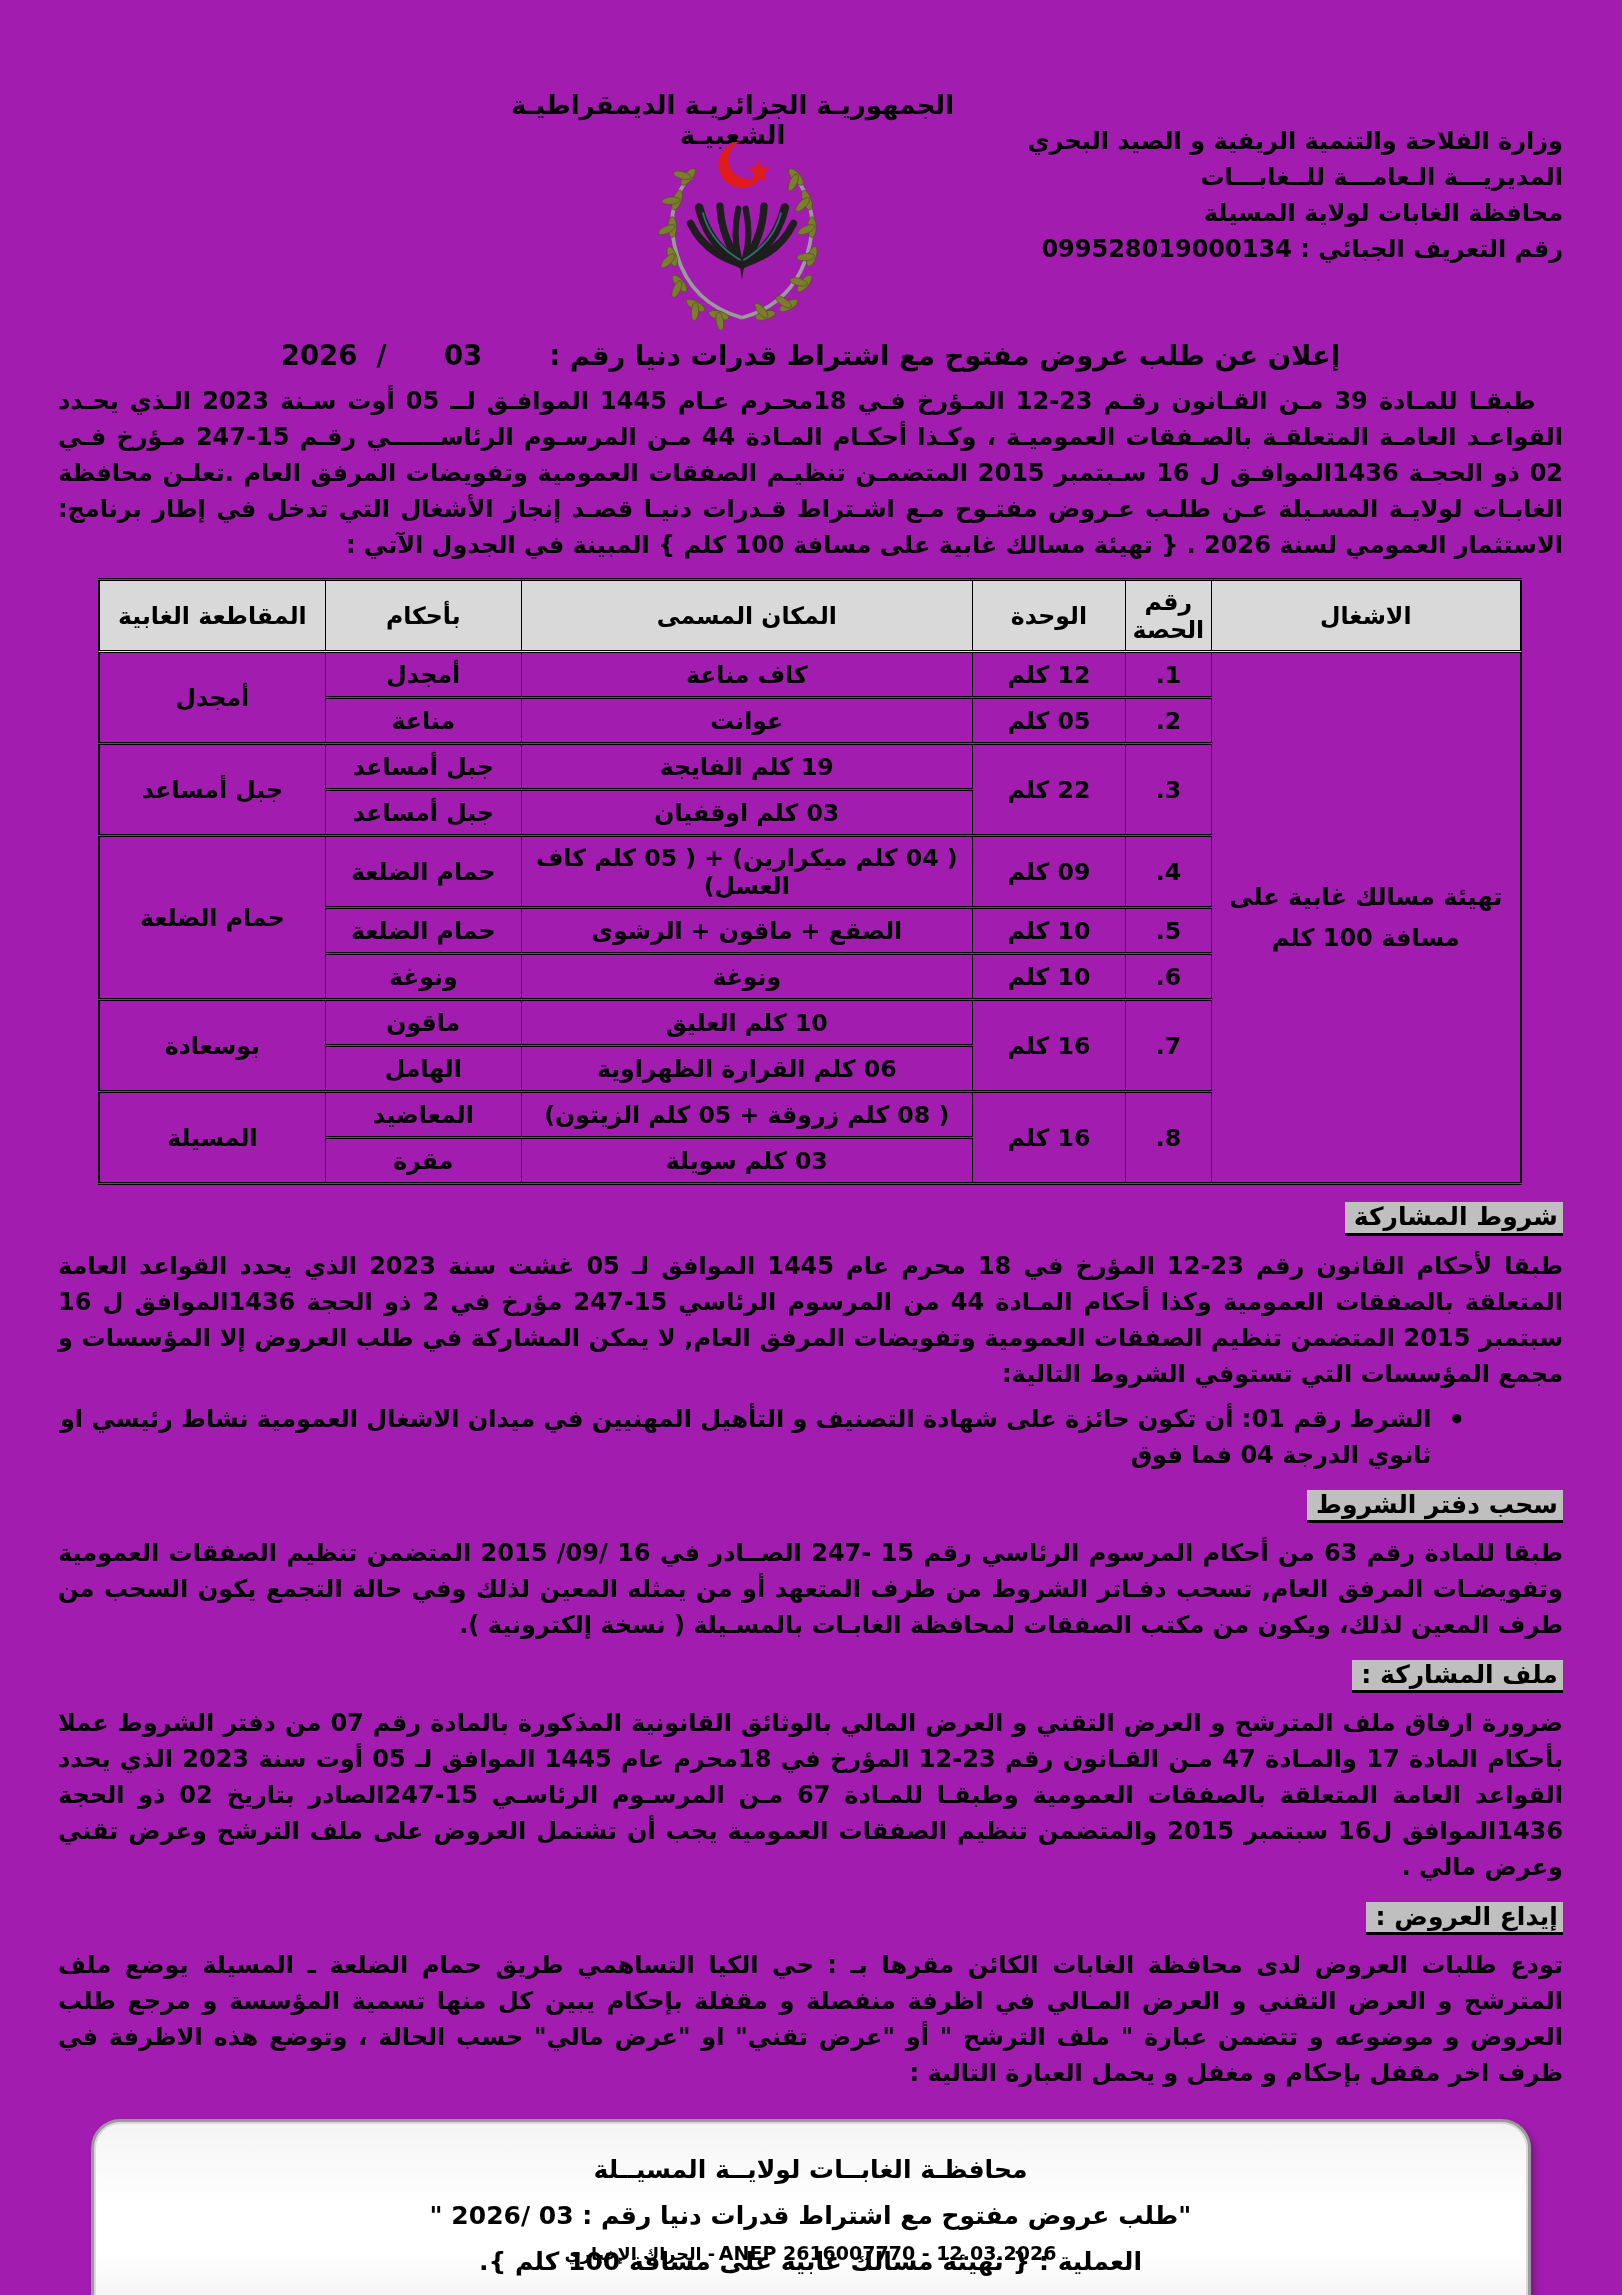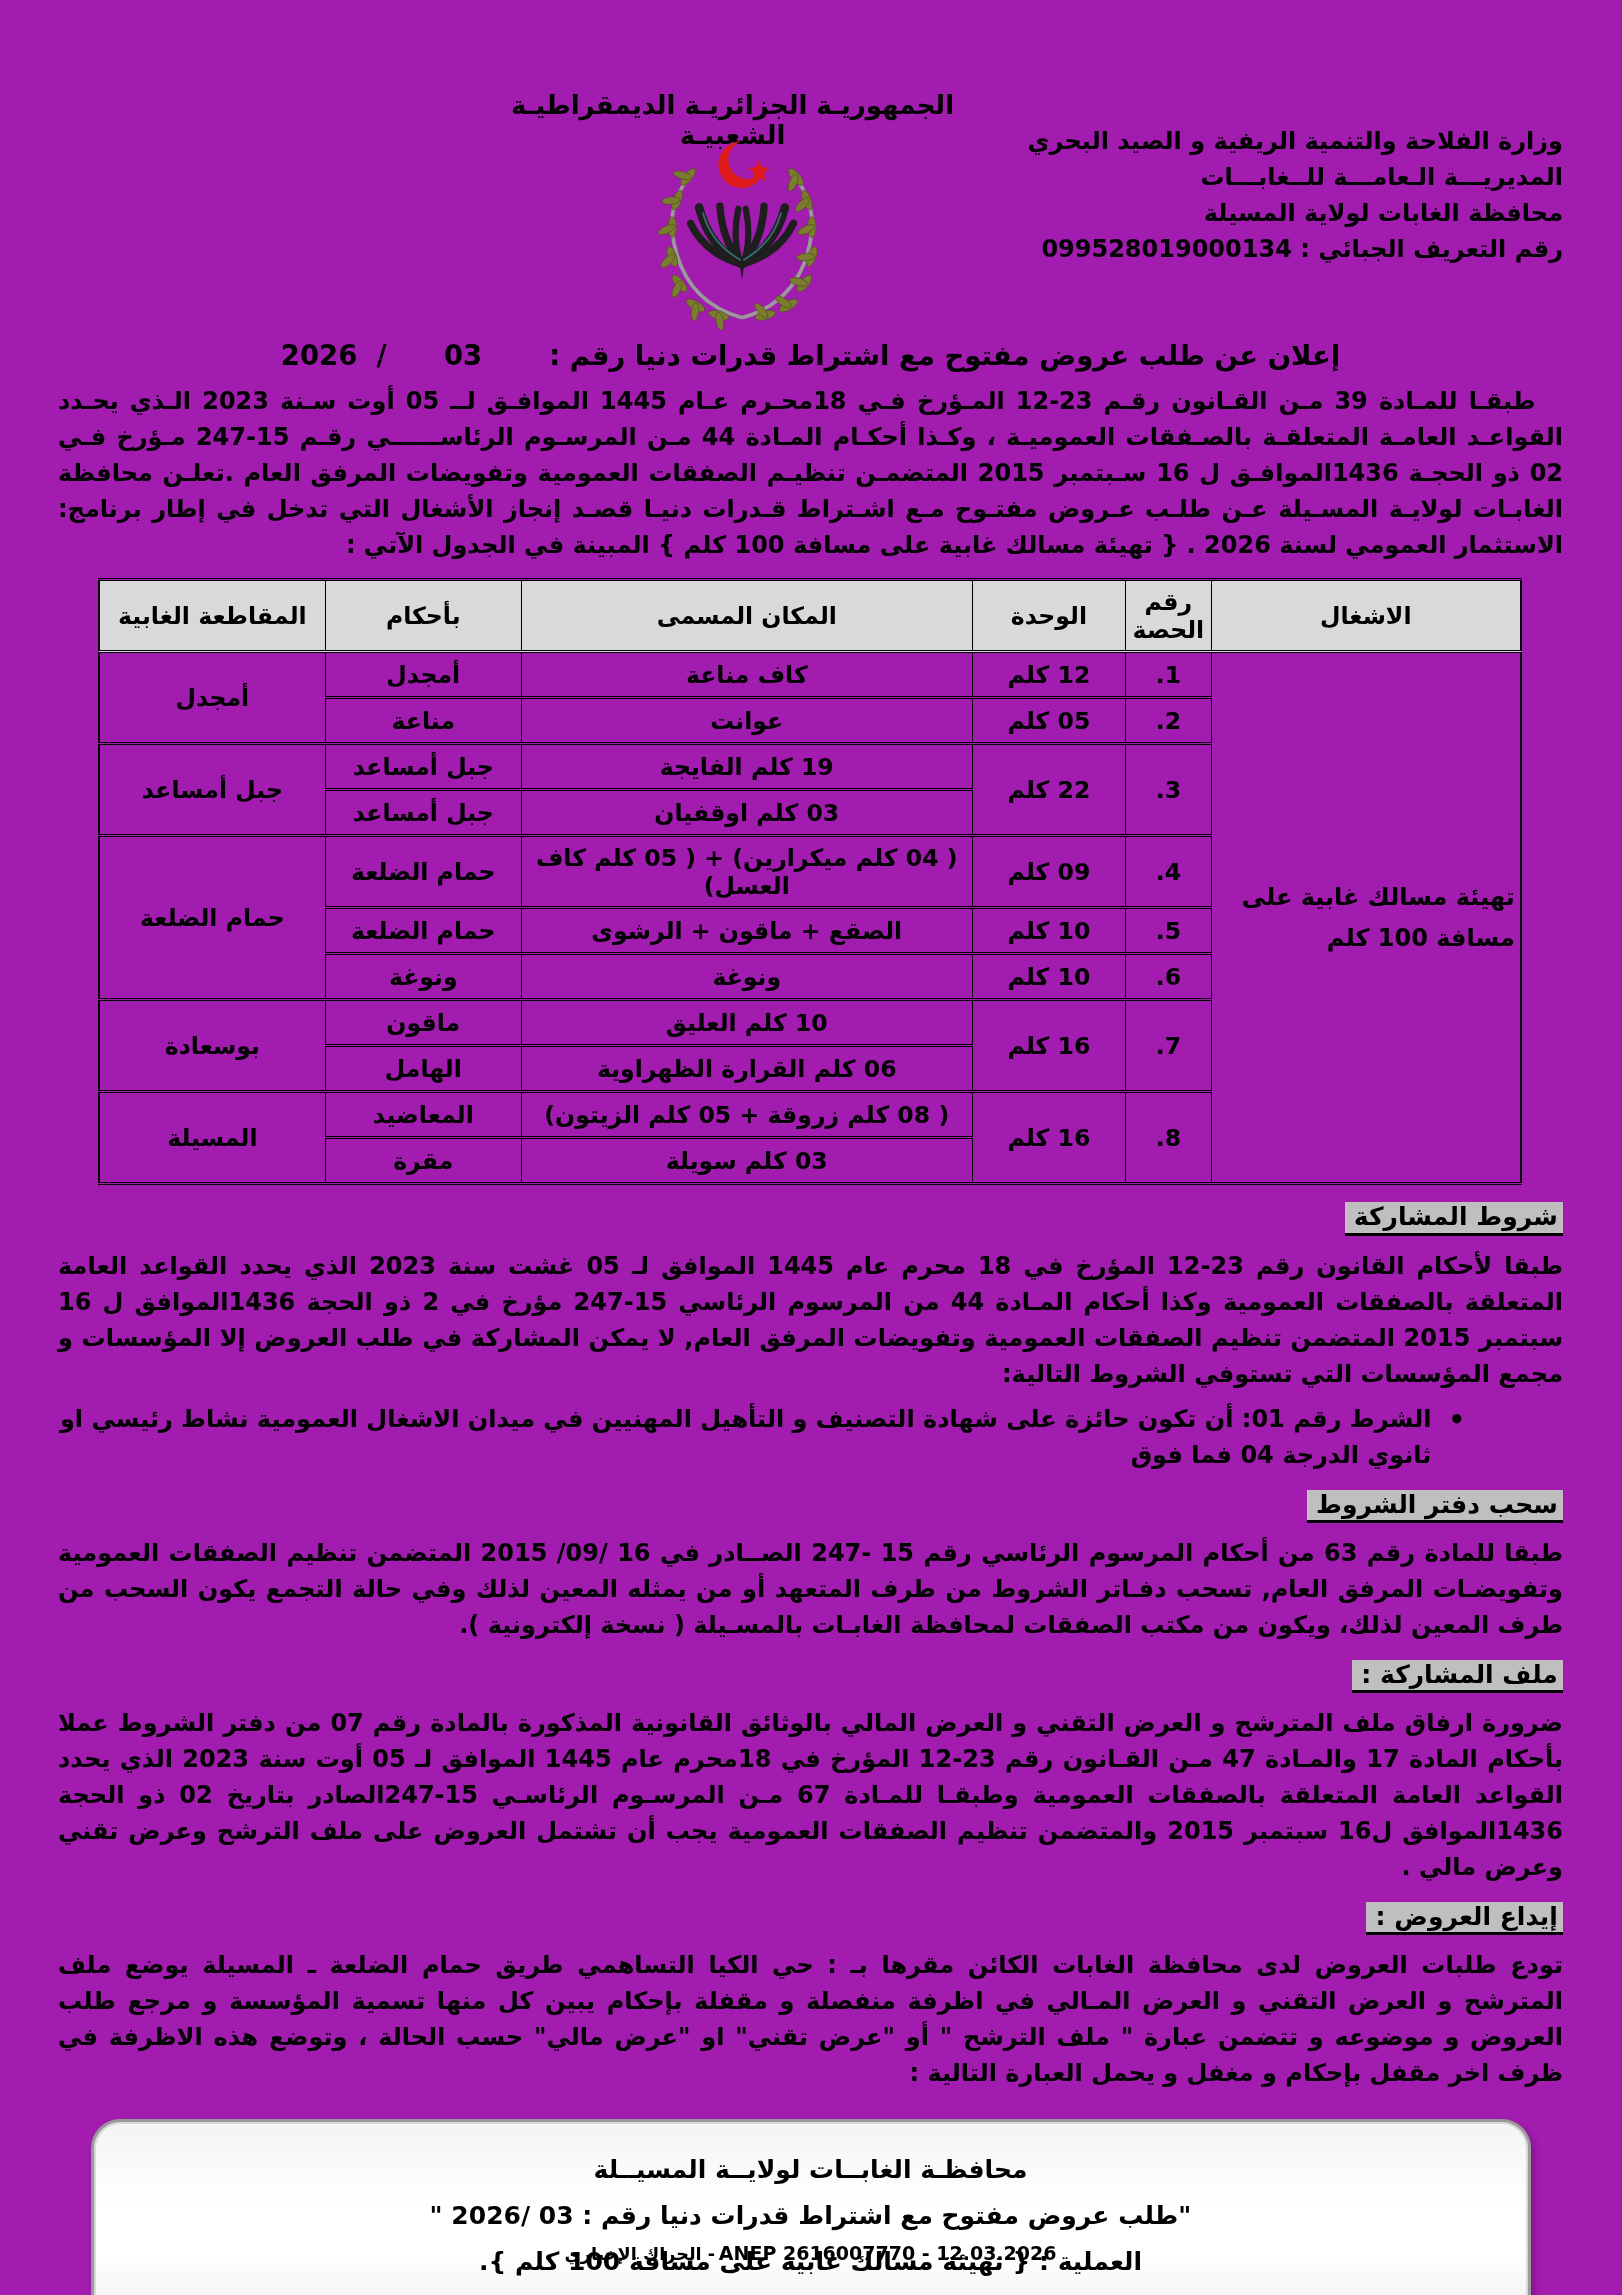--- a/index.html
+++ b/index.html
@@ -29,21 +29,21 @@
   .sec-head { display:inline-block; background:#bfbfbf; border-bottom:3.9px solid #000; padding:0 5.2px 1.3px 9.2px; font-size:25px; margin-top:17px; }
   .bullet-line { display:flex; gap:17px; padding-right:98px; margin-top:9.2px; font-size:24px; line-height:1.5; }
   .bullet-line::before { content:"•"; font-size:26px; }
   
   table.lots { border-collapse:collapse; width:1424px; margin:15.7px 41px 0 0; table-layout:fixed; }
   .lots th, .lots td { border:1.3px solid #000; border-top:3.9px double #000; border-bottom:3.9px double #000;
     font-size:23.6px; text-align:center; vertical-align:middle; padding:6.5px 5.2px; }
   .lots thead th { background:#d9d9d9; height:65px; }
   .lots td { height:46px; }
   .lots { border:2px solid #000; }
-  td.works-cell { font-size:24px; line-height:1.7;text-align:right; }
+  td.works-cell { font-size:24px; line-height:1.7; }
   
   .env-box {
     width:1440px; margin:27.5px auto 0 auto;
     border:3.3px solid #9b9b9b; border-radius:29.4px;
     background:linear-gradient(180deg,#f4f4f4 0%,#ffffff 35%,#ffffff 55%,#e6e6e6 100%);
     box-shadow:inset 0 0 0 2px #d9d9d9, 3.3px 4.6px 5.9px rgba(0,0,0,.22);
     text-align:center; font-size:25px; line-height:1.85;
     padding:25px 19.6px 29px 19.6px;
   }
   

